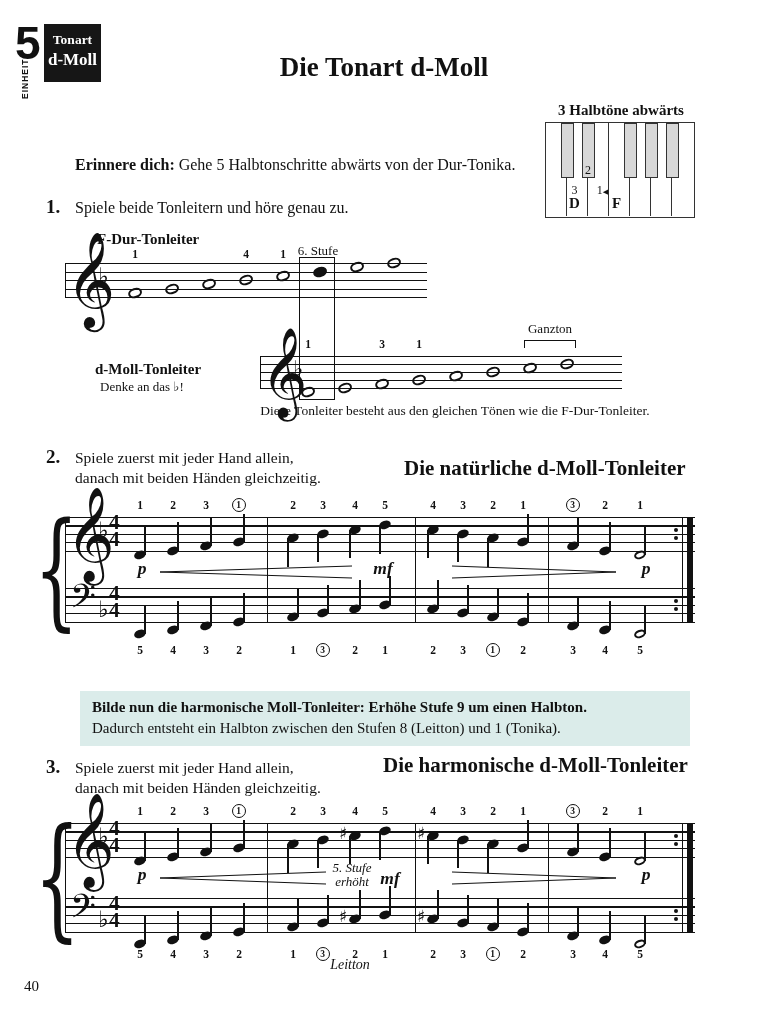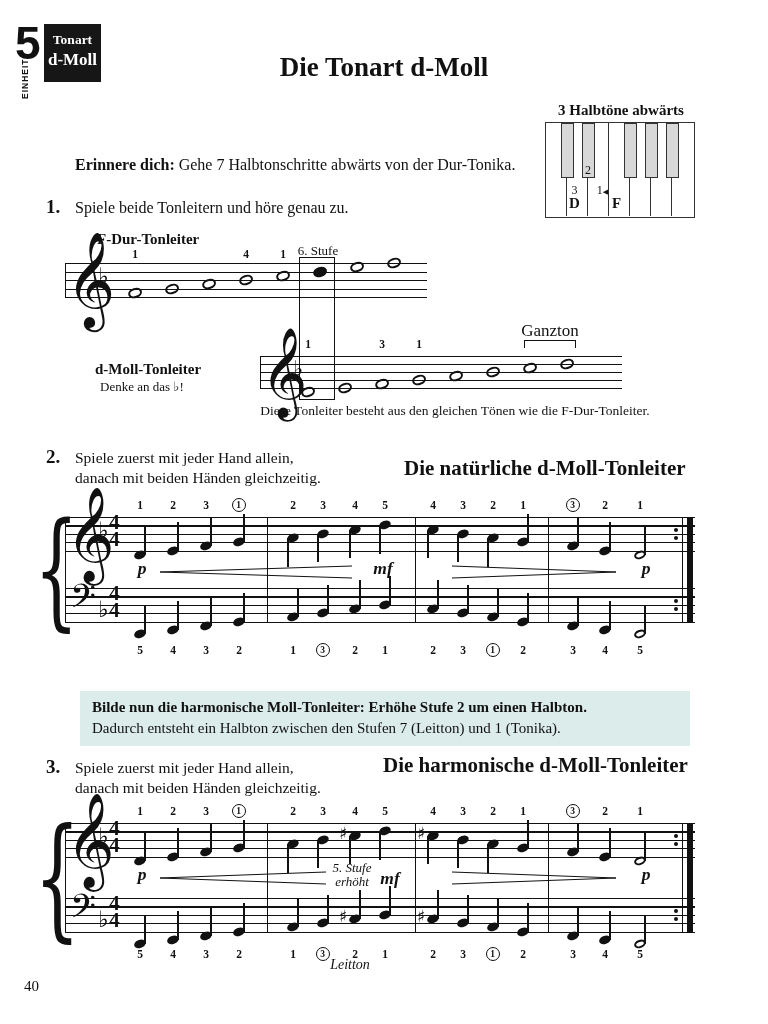--- a/index.html
+++ b/index.html
@@ -23,21 +23,21 @@
   <div class="abs sans" style="left:15px;top:20px;font-size:46px;font-weight:bold;line-height:1;">5</div>
   <div class="abs sans" style="left:20px;top:57px;font-size:8.5px;font-weight:bold;letter-spacing:1px;writing-mode:vertical-rl;transform:rotate(180deg);height:42px;">EINHEIT</div>
   <div class="abs" style="left:44px;top:24px;width:57px;height:58px;background:#161616;">
     <div class="abs white b center" style="left:0;right:0;top:8px;font-size:13.5px;">Tonart</div>
     <div class="abs white b center" style="left:0;right:0;top:26px;font-size:17px;">d-Moll</div>
   </div>
 
   <div class="abs b center" style="left:0;width:768px;top:52px;font-size:27px;">Die Tonart d-Moll</div>
 
   <div class="abs" style="left:75px;top:156px;font-size:16px;">
-    <span class="b">Erinnere dich:</span><span>  Gehe 7 Halbtonschritte abwärts von der Dur-Tonika.</span>
+    <span class="b">Erinnere dich:</span><span>  Gehe 5 Halbtonschritte abwärts von der Dur-Tonika.</span>
   </div>
 
   <div class="abs b center" style="left:542px;width:158px;top:102px;font-size:15px;">3 Halbtöne abwärts</div>
   <div class="abs" id="kb" style="left:545px;top:122px;width:150px;height:96px;border:1.5px solid #333;background:#fff;box-sizing:border-box;">
       <div style="position: absolute; left: 0px; top: 0px; width: 21px; height: 93px; border-right: 1px solid rgb(51, 51, 51); box-sizing: border-box;"></div>
       <div style="position: absolute; left: 21px; top: 0px; width: 21px; height: 93px; border-right: 1px solid rgb(51, 51, 51); box-sizing: border-box;"></div>
       <div style="position: absolute; left: 42px; top: 0px; width: 21px; height: 93px; border-right: 1px solid rgb(51, 51, 51); box-sizing: border-box;"></div>
       <div style="position: absolute; left: 63px; top: 0px; width: 21px; height: 93px; border-right: 1px solid rgb(51, 51, 51); box-sizing: border-box;"></div>
       <div style="position: absolute; left: 84px; top: 0px; width: 21px; height: 93px; border-right: 1px solid rgb(51, 51, 51); box-sizing: border-box;"></div>
       <div style="position: absolute; left: 105px; top: 0px; width: 21px; height: 93px; border-right: 1px solid rgb(51, 51, 51); box-sizing: border-box;"></div>
@@ -53,34 +53,34 @@
       <div style="position: absolute; left: 43px; top: 60px; width: 27px; text-align: center; font-size: 12px; font-family: &quot;Liberation Serif&quot;, serif;">1<span style="font-size: 7px; font-family: &quot;DejaVu Sans&quot;, sans-serif;">◀</span></div>
       <div style="position: absolute; left: 60px; top: 72px; width: 21px; text-align: center; font-size: 15px; font-weight: bold; font-family: &quot;Liberation Serif&quot;, serif;">F</div>
     </div>
 
   <div class="abs b" style="left:46px;top:196px;font-size:19px;">1.</div>
   <div class="abs" style="left:75px;top:199px;font-size:16px;">
     <span>Spiele beide Tonleitern und </span><span class="i">höre genau zu</span><span>.</span>
   </div>
   <div class="abs b" style="left:97px;top:231px;font-size:15px;">F-Dur-Tonleiter</div>
   <div class="abs center" style="left:283px;width:70px;top:243px;font-size:13px;">6. Stufe</div>
-  <div class="abs i center" style="left:518px;width:64px;top:321px;font-size:17px;">Ganzton</div>
+  <div class="abs i center" style="left:518px;width:64px;top:321px;font-size:13px;">Ganzton</div>
   <div class="abs b" style="left:95px;top:361px;font-size:15px;">d-Moll-Tonleiter</div>
   <div class="abs" style="left:100px;top:379px;font-size:13px;">Denke an das ♭!</div>
   <div class="abs center" style="left:245px;width:420px;top:403px;font-size:13.5px;">Diese Tonleiter besteht aus den gleichen Tönen wie die F-Dur-Tonleiter.</div>
 
   <div class="abs b" style="left:46px;top:446px;font-size:19px;">2.</div>
   <div class="abs" style="left:75px;top:449px;font-size:15.5px;">Spiele zuerst mit jeder Hand allein,</div>
   <div class="abs" style="left:75px;top:469px;font-size:15.5px;">danach mit beiden Händen gleichzeitig.</div>
   <div class="abs b" style="left:404px;top:456px;font-size:21px;">Die natürliche d-Moll-Tonleiter</div>
 
   <div class="abs" id="infobox" style="left: 80px; top: 691px; width: 610px; height: 55px; background: rgb(219, 236, 234);">
-    <div class="abs b" style="left:12px;top:8px;font-size:15px;">Bilde nun die harmonische Moll-Tonleiter: Erhöhe Stufe 2 um einen Halbton.</div>
+    <div class="abs b" style="left:12px;top:8px;font-size:15px;">Bilde nun die harmonische Moll-Tonleiter: Erhöhe Stufe 9 um einen Halbton.</div>
     <div class="abs" style="left:12px;top:29px;font-size:15px;">
-      <span>Dadurch entsteht ein Halbton zwischen den Stufen 7 (</span><span class="i">Leitton</span><span>) und 1 (</span><span class="i">Tonika</span><span>).</span>
+      <span>Dadurch entsteht ein Halbton zwischen den Stufen 8 (</span><span class="i">Leitton</span><span>) und 1 (</span><span class="i">Tonika</span><span>).</span>
     </div>
   </div>
 
   <div class="abs b" style="left:46px;top:756px;font-size:19px;">3.</div>
   <div class="abs" style="left:75px;top:759px;font-size:15.5px;">Spiele zuerst mit jeder Hand allein,</div>
   <div class="abs" style="left:75px;top:779px;font-size:15.5px;">danach mit beiden Händen gleichzeitig.</div>
   <div class="abs b" style="left:383px;top:753px;font-size:21px;">Die harmonische d-Moll-Tonleiter</div>
 
   <div class="abs" style="left:24px;top:978px;font-size:15px;">40</div>
 <div class="staff-line" style="position: absolute; left: 65px; top: 263px; width: 362px; height: 1.2px;"></div>

